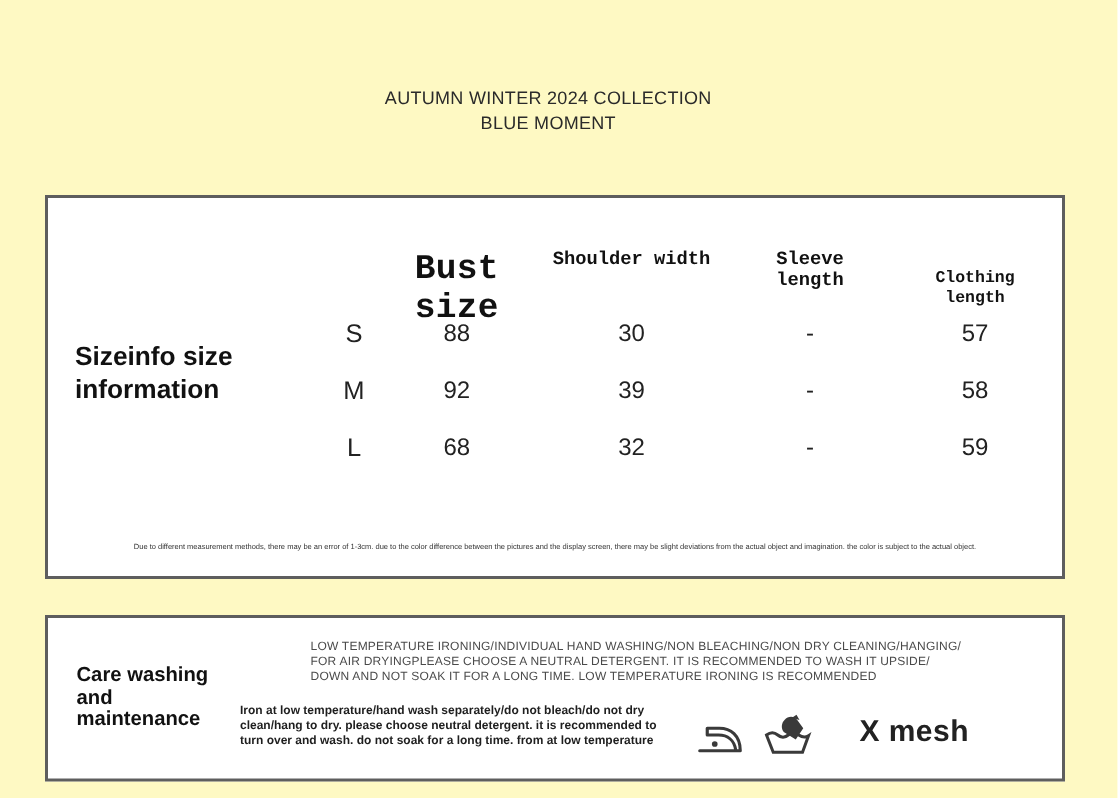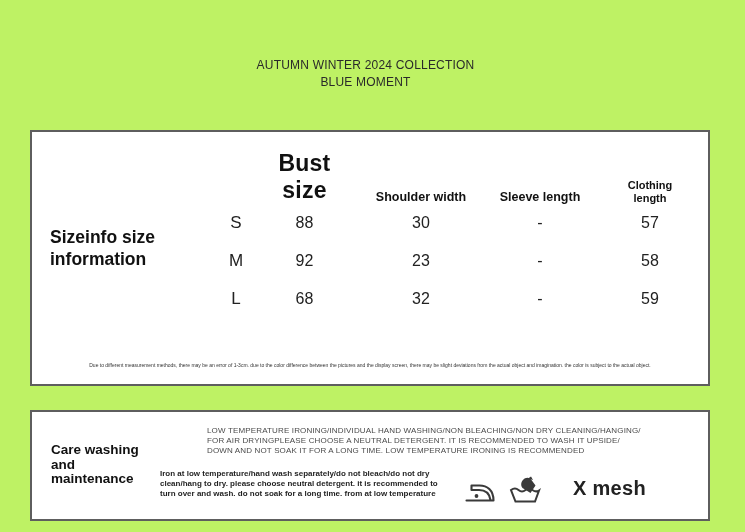--- a/index.html
+++ b/index.html
@@ -1,34 +1,34 @@
 <!DOCTYPE html>
 <html><head>
 <meta charset="utf-8">
 <style>
   html,body{margin:0;padding:0;background:#fff;}
-  .page{position:relative;width:745px;height:532px;background:#bef264;overflow:hidden;
+  .page{position:relative;width:745px;height:532px;background:#fef9c3;overflow:hidden;
         font-family:"Liberation Sans",sans-serif;color:#1c1c1c;}
 
   
   .top-header{position:absolute;left:-7px;top:57px;width:745px;text-align:center;
               font-size:12px;line-height:17px;color:#2a2a2a;letter-spacing:.2px;}
 
   
   .panel{position:absolute;left:30px;border:2px solid #5e5e5e;background:#fff;box-sizing:border-box;}
   .panel.size{top:130px;width:680px;height:256px;}
   .panel.care{top:410px;width:680px;height:111px;}
 
   
   .size-label{position:absolute;left:50px;top:226px;font-size:17.5px;font-weight:700;
               line-height:22px;color:#111;}
   .size-table{position:absolute;left:210px;top:166px;width:505px;}
   .tbl-row{display:flex;}
   .c0{width:52px;}.c1{width:85px;}.c2{width:148px;}.c3{width:90px;}.c4{width:130px;}
-  .hdr-row{height:38px;align-items:flex-end;}
+  .hdr-row{height:38px;align-items:flex-start;font-family:Liberation Mono, monospace;}
   .hdr-cell{display:flex;align-items:center;justify-content:center;text-align:center;
             font-weight:700;color:#111;}
   .hdr-bust{font-size:23px;letter-spacing:.2px;}
   .hdr-sm{font-size:12.5px;}
   .hdr-clothing{font-size:11px;line-height:12.5px;margin-top:14px;}
   .hdr-clothing span{display:inline-block;width:58px;}
   .data-row{height:38px;align-items:center;}
   .data-cell{display:flex;align-items:center;justify-content:center;font-size:16px;color:#222;}
   .size-letter{font-size:17px;}
   .disclaimer-abs{position:absolute;left:30px;top:362px;width:680px;text-align:center;
@@ -80,21 +80,21 @@
       <div class="data-cell size-letter c0">S</div>
       <div class="data-cell c1">88</div>
       <div class="data-cell c2">30</div>
       <div class="data-cell c3">-</div>
       <div class="data-cell c4">57</div>
     </div>
 
     <div class="tbl-row data-row">
       <div class="data-cell size-letter c0">M</div>
       <div class="data-cell c1">92</div>
-      <div class="data-cell c2">23</div>
+      <div class="data-cell c2">39</div>
       <div class="data-cell c3">-</div>
       <div class="data-cell c4">58</div>
     </div>
 
     <div class="tbl-row data-row">
       <div class="data-cell size-letter c0">L</div>
       <div class="data-cell c1">68</div>
       <div class="data-cell c2">32</div>
       <div class="data-cell c3">-</div>
       <div class="data-cell c4">59</div>

